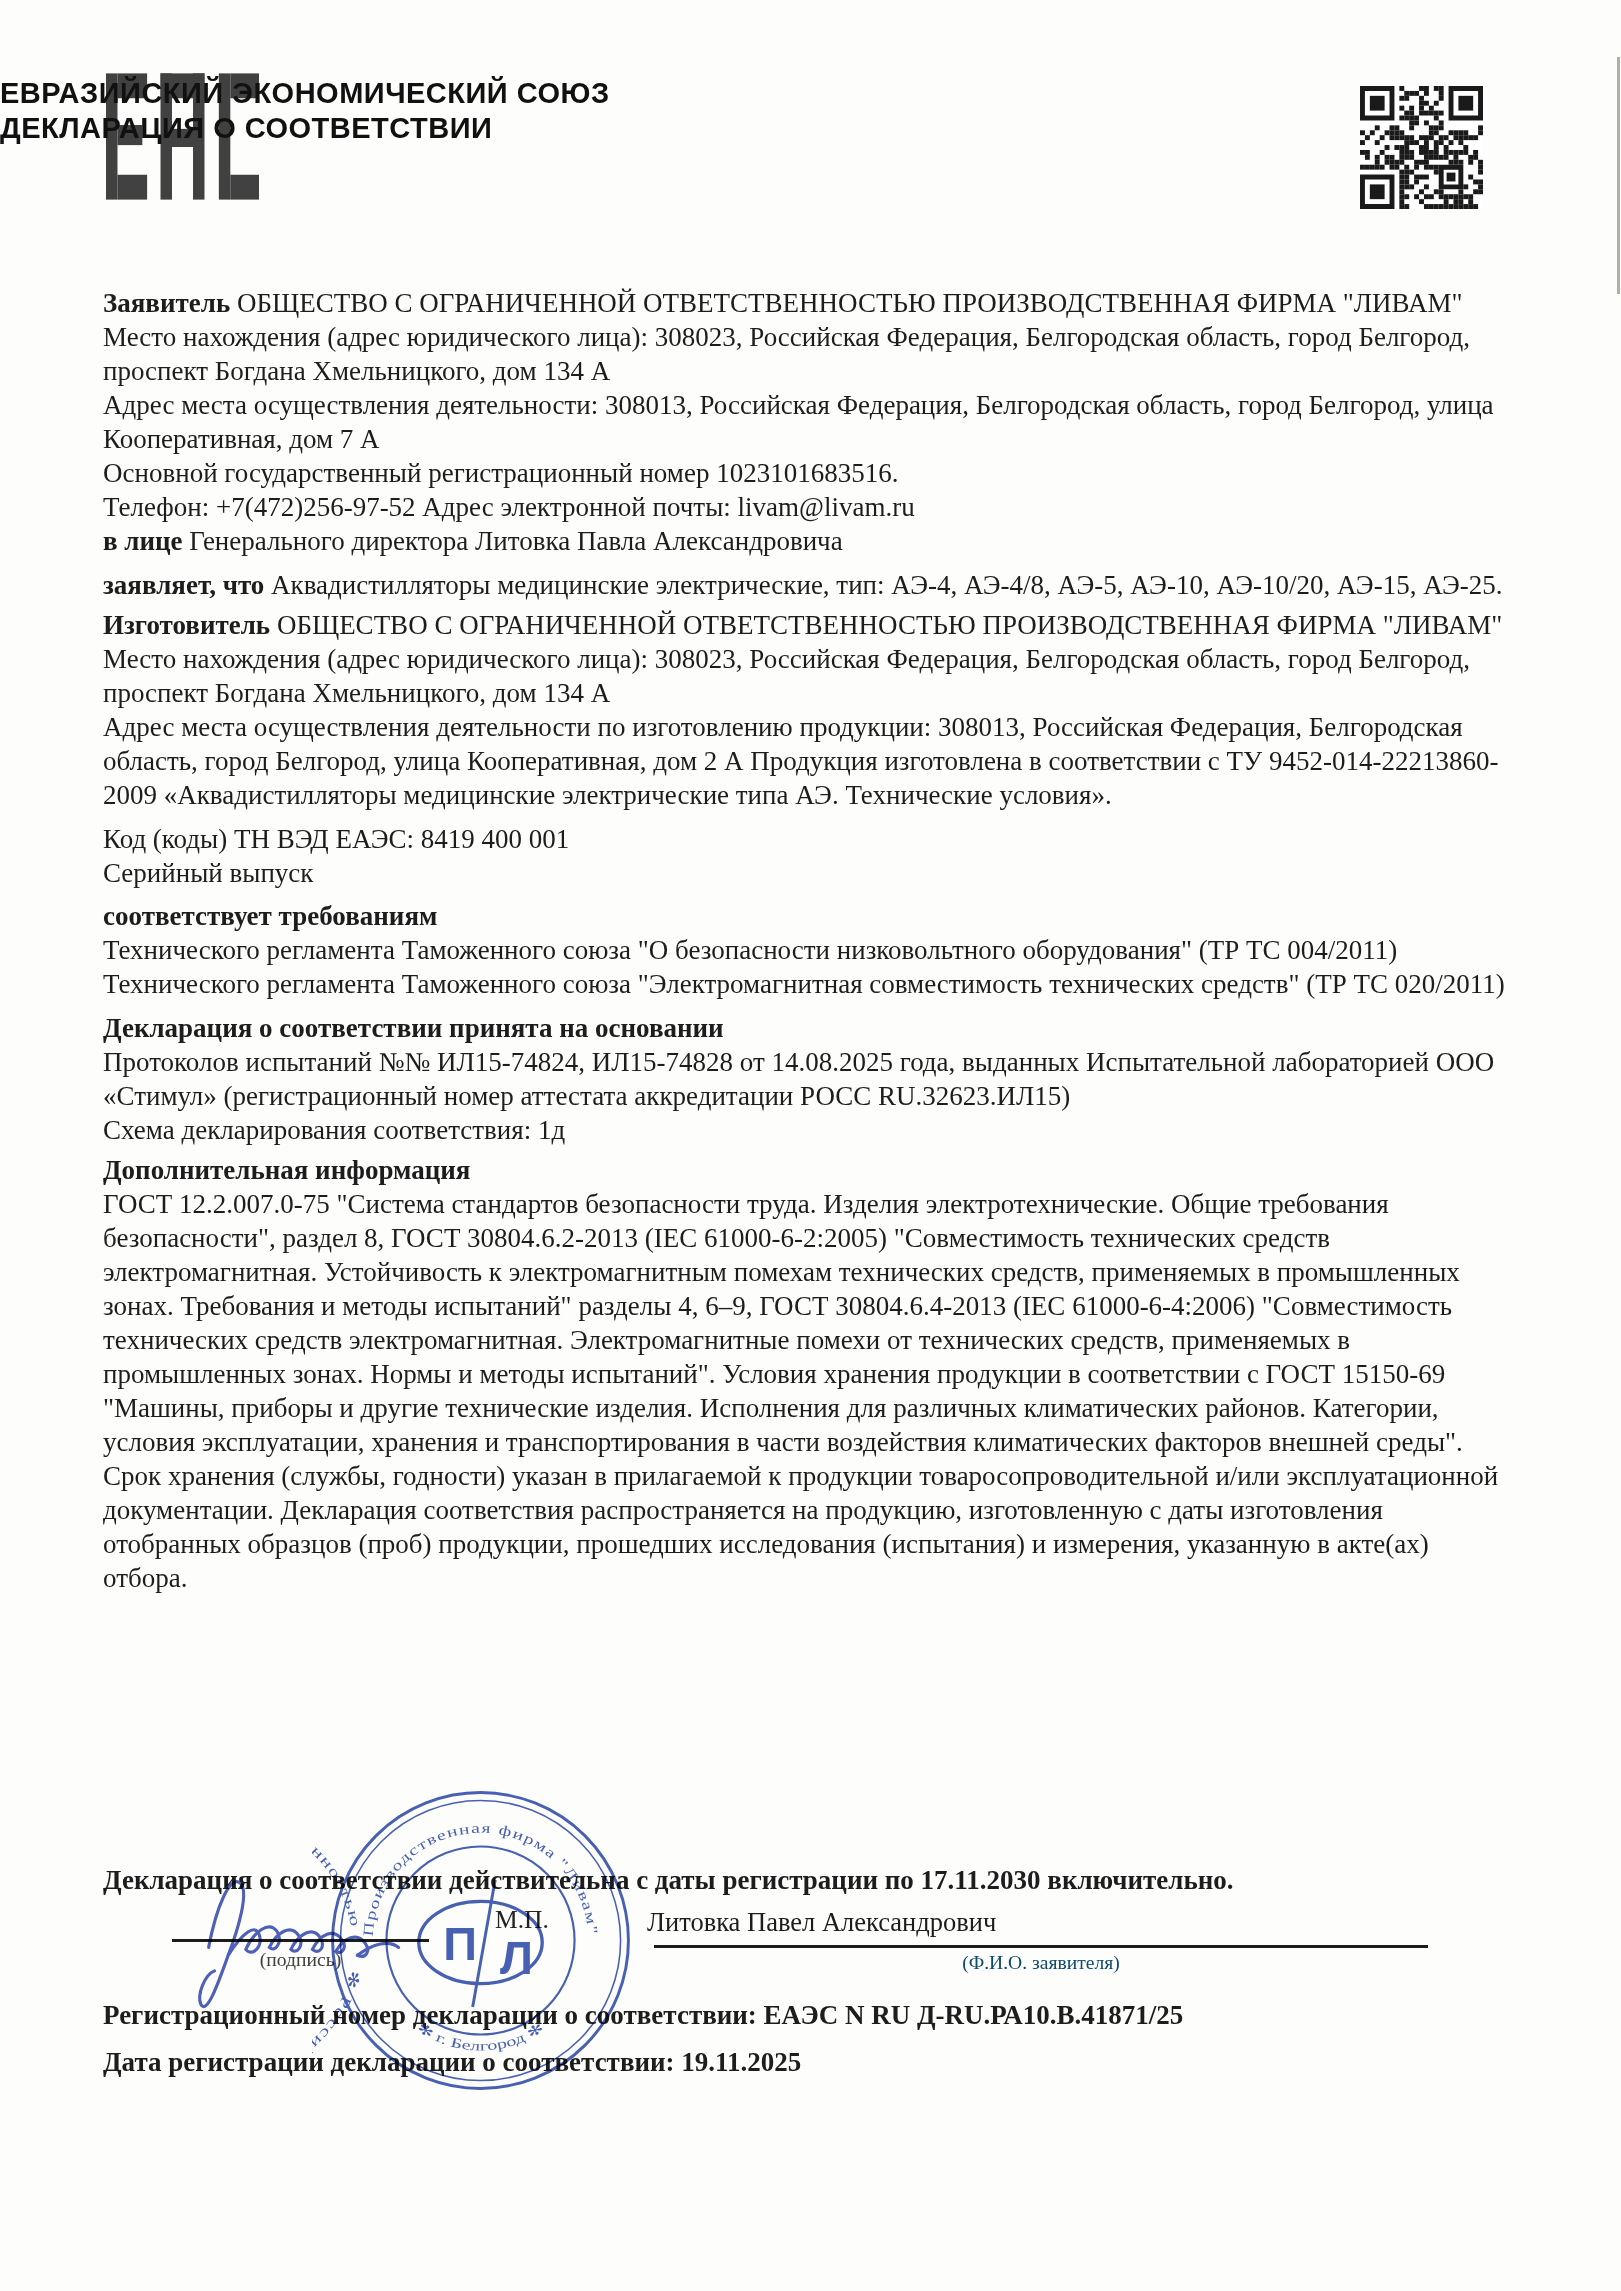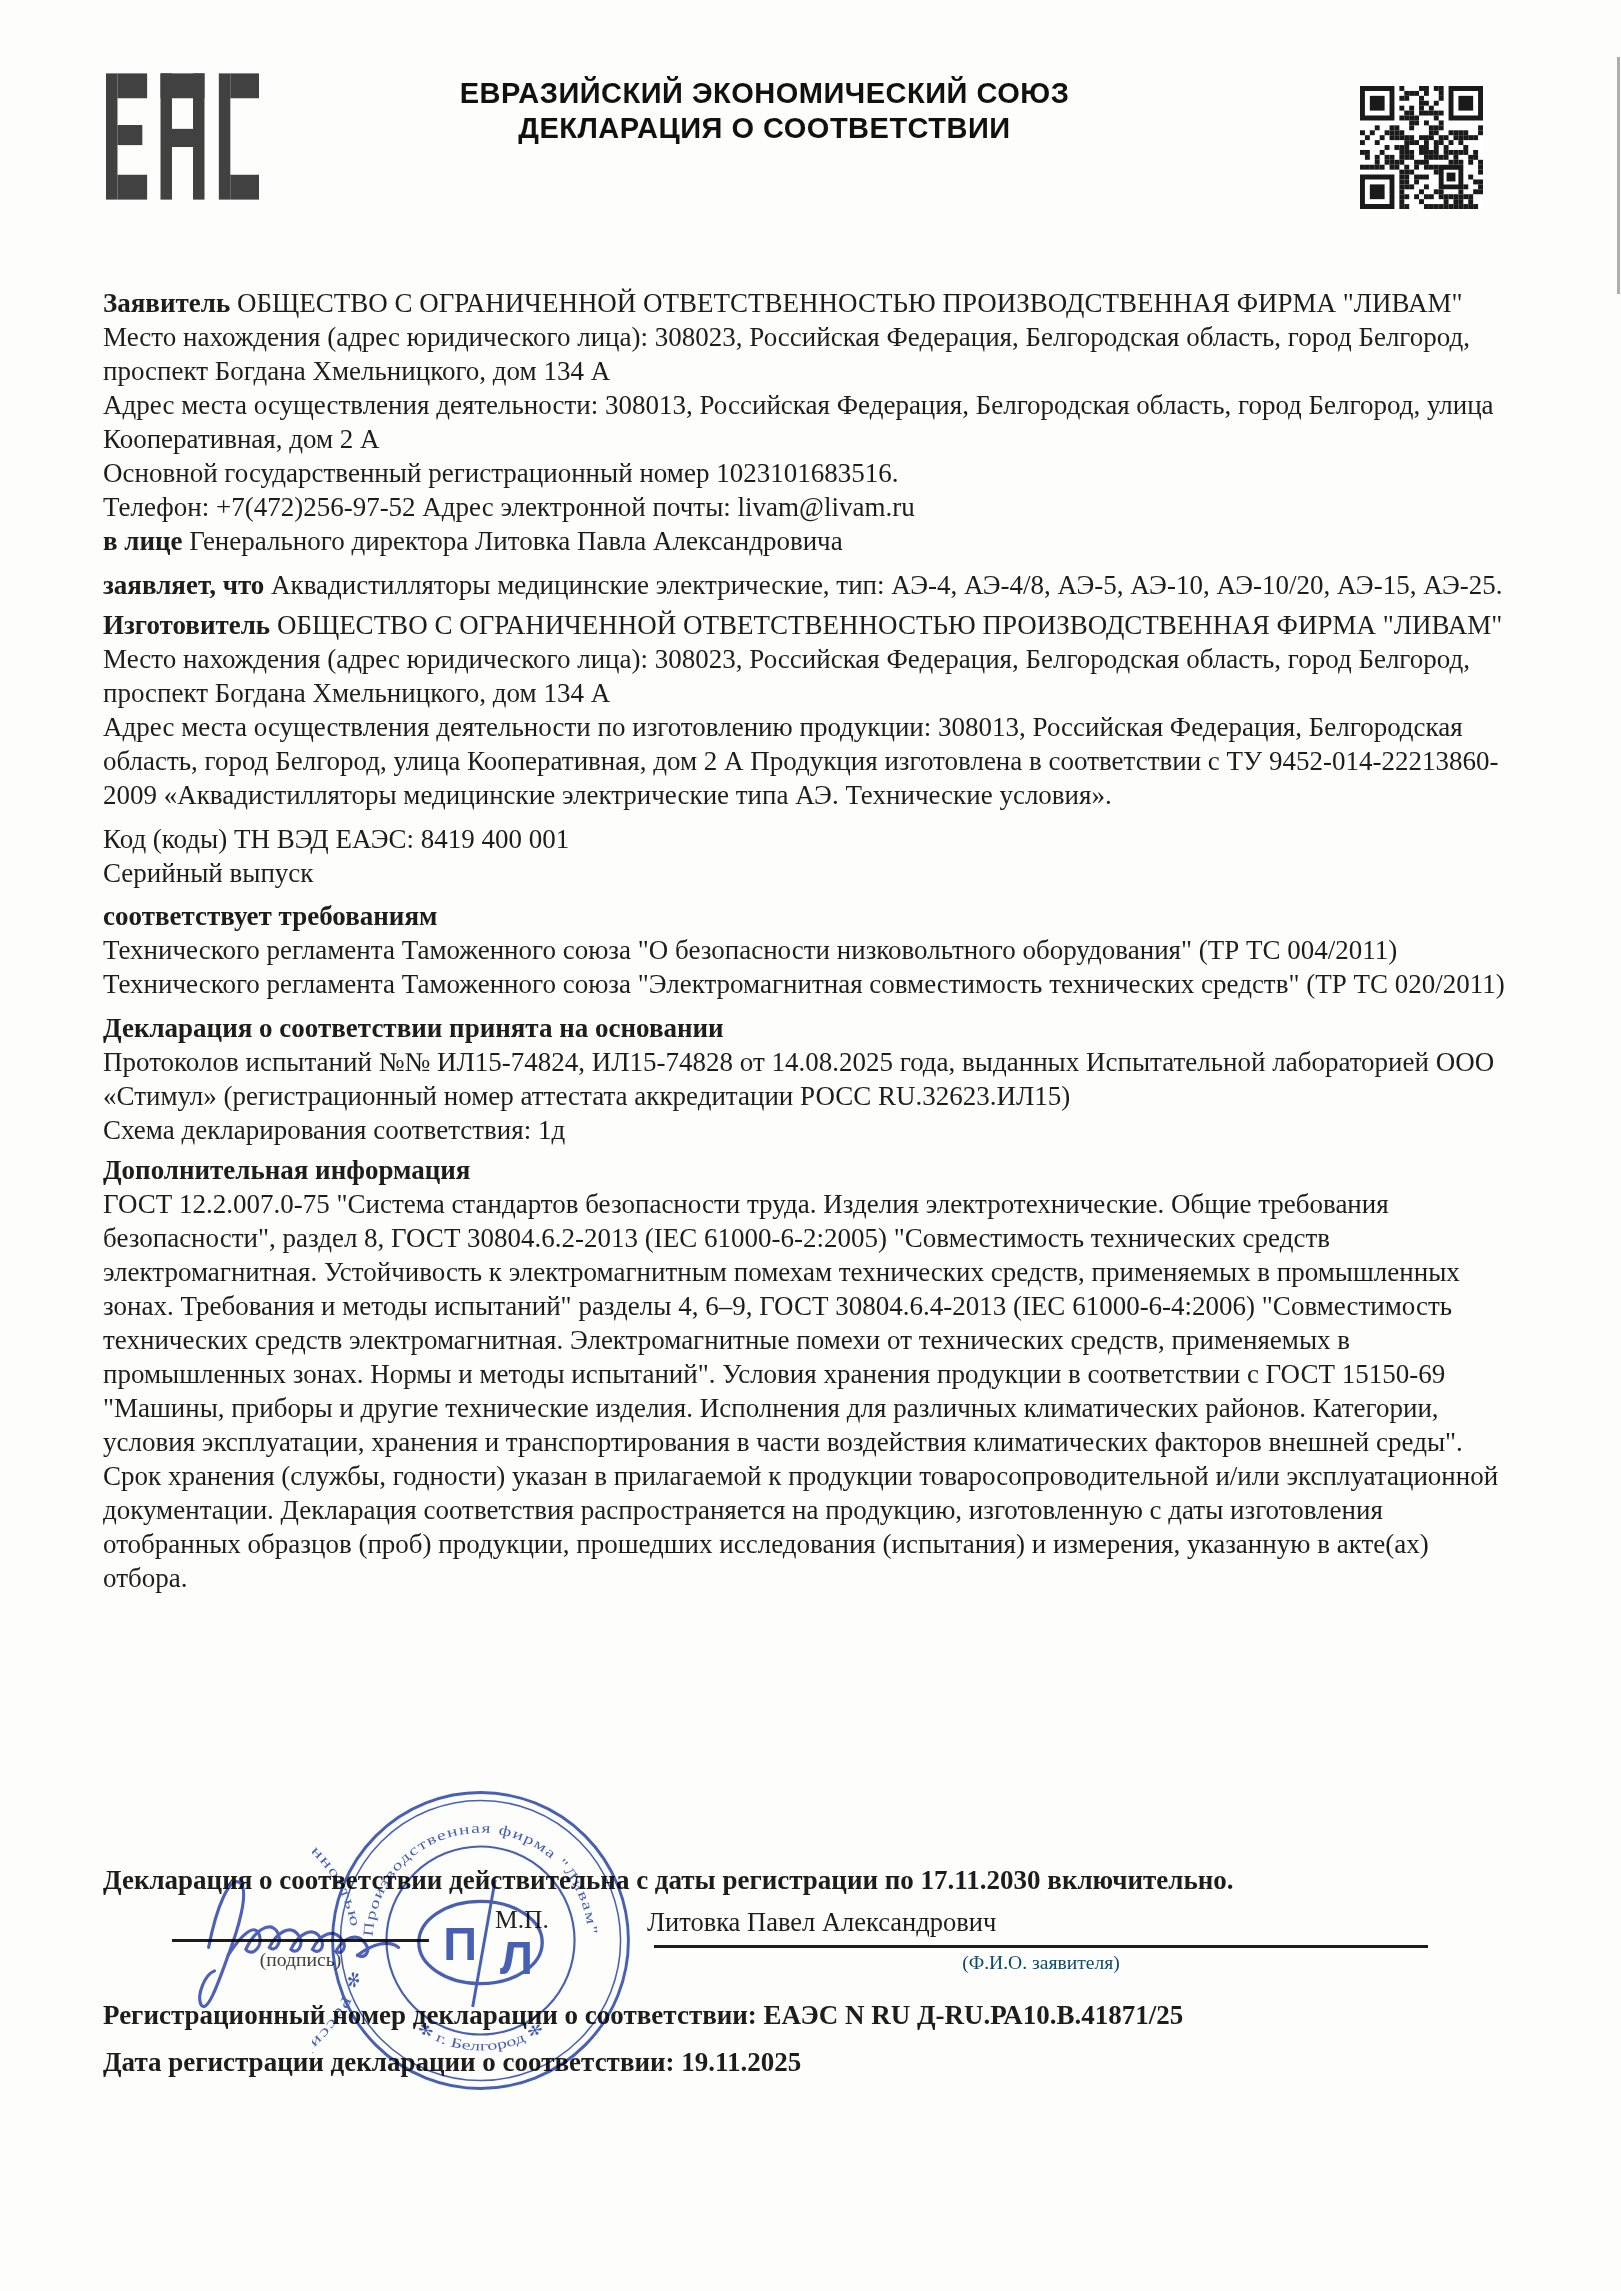--- a/index.html
+++ b/index.html
@@ -1,20 +1,20 @@
 <!DOCTYPE html>
 <html><head>
 <meta charset="utf-8">
 <style>
   html,body{margin:0;padding:0;background:#e8e8e6;}
   .page{position:relative;width:1621px;height:2292px;margin:0 auto;background:#fdfdfb;
         font-family:"Liberation Serif",serif;color:#1d1d1d;overflow:hidden;}
   
   .eac{position:absolute;left:106px;top:73px;}
-  .title{position:absolute;left:0;top:76px;width:1529px;text-align:center;
+  .title{position:absolute;left:0;top:76px;width:1529px;text-align:left;
          font-family:"Liberation Sans",sans-serif;font-weight:bold;font-size:29px;line-height:35px;
          letter-spacing:0.5px;color:#111;}
   .qr{position:absolute;left:1360px;top:86px;}
   
   .content{position:absolute;left:103px;top:286px;width:1411px;font-size:27px;line-height:34px;
            height:1583px;overflow:hidden;}
   .content p{margin:0;padding:0;font-family:Liberation Serif, serif;}
   .content p.gap{margin-top:9.8px;}
   .content p.gap-sm{margin-top:6px;}
   b,.bold{font-weight:bold;}
@@ -283,21 +283,21 @@
         <rect x="100" y="120" width="5" height="5"></rect>
         <rect x="105" y="120" width="5" height="5"></rect>
         <rect x="110" y="120" width="5" height="5"></rect>
         <rect x="115" y="120" width="5" height="5"></rect>
       </g>
   </svg>
 
   <div class="content">
     <p><b>Заявитель</b><span> ОБЩЕСТВО С ОГРАНИЧЕННОЙ ОТВЕТСТВЕННОСТЬЮ ПРОИЗВОДСТВЕННАЯ ФИРМА "ЛИВАМ"</span></p>
     <p>Место нахождения (адрес юридического лица): 308023, Российская Федерация, Белгородская область, город Белгород, проспект Богдана Хмельницкого, дом 134 А</p>
-    <p>Адрес места осуществления деятельности: 308013, Российская Федерация, Белгородская область, город Белгород, улица Кооперативная, дом 2 А</p>
+    <p>Адрес места осуществления деятельности: 308013, Российская Федерация, Белгородская область, город Белгород, улица Кооперативная, дом 7 А</p>
     <p>Основной государственный регистрационный номер 1023101683516.</p>
     <p>Телефон: +7(472)256-97-52 Адрес электронной почты: livam@livam.ru</p>
     <p><b>в лице</b><span> Генерального директора Литовка Павла Александровича</span></p>
     <p class="gap"><b>заявляет, что</b><span> Аквадистилляторы медицинские электрические, тип: АЭ-4, АЭ-4/8, АЭ-5, АЭ-10, АЭ-10/20, АЭ-15, АЭ-25.</span></p>
     <p class="gap-sm"><b>Изготовитель</b><span> ОБЩЕСТВО С ОГРАНИЧЕННОЙ ОТВЕТСТВЕННОСТЬЮ ПРОИЗВОДСТВЕННАЯ ФИРМА "ЛИВАМ"</span></p>
     <p>Место нахождения (адрес юридического лица): 308023, Российская Федерация, Белгородская область, город Белгород, проспект Богдана Хмельницкого, дом 134 А</p>
     <p>Адрес места осуществления деятельности по изготовлению продукции: 308013, Российская Федерация, Белгородская область, город Белгород, улица Кооперативная, дом 2 А Продукция изготовлена в соответствии с ТУ 9452-014-22213860-2009 «Аквадистилляторы медицинские электрические типа АЭ. Технические условия».</p>
     <p class="gap">Код (коды) ТН ВЭД ЕАЭС: 8419 400 001</p>
     <p>Серийный выпуск</p>
     <p class="gap bold">соответствует требованиям</p>

